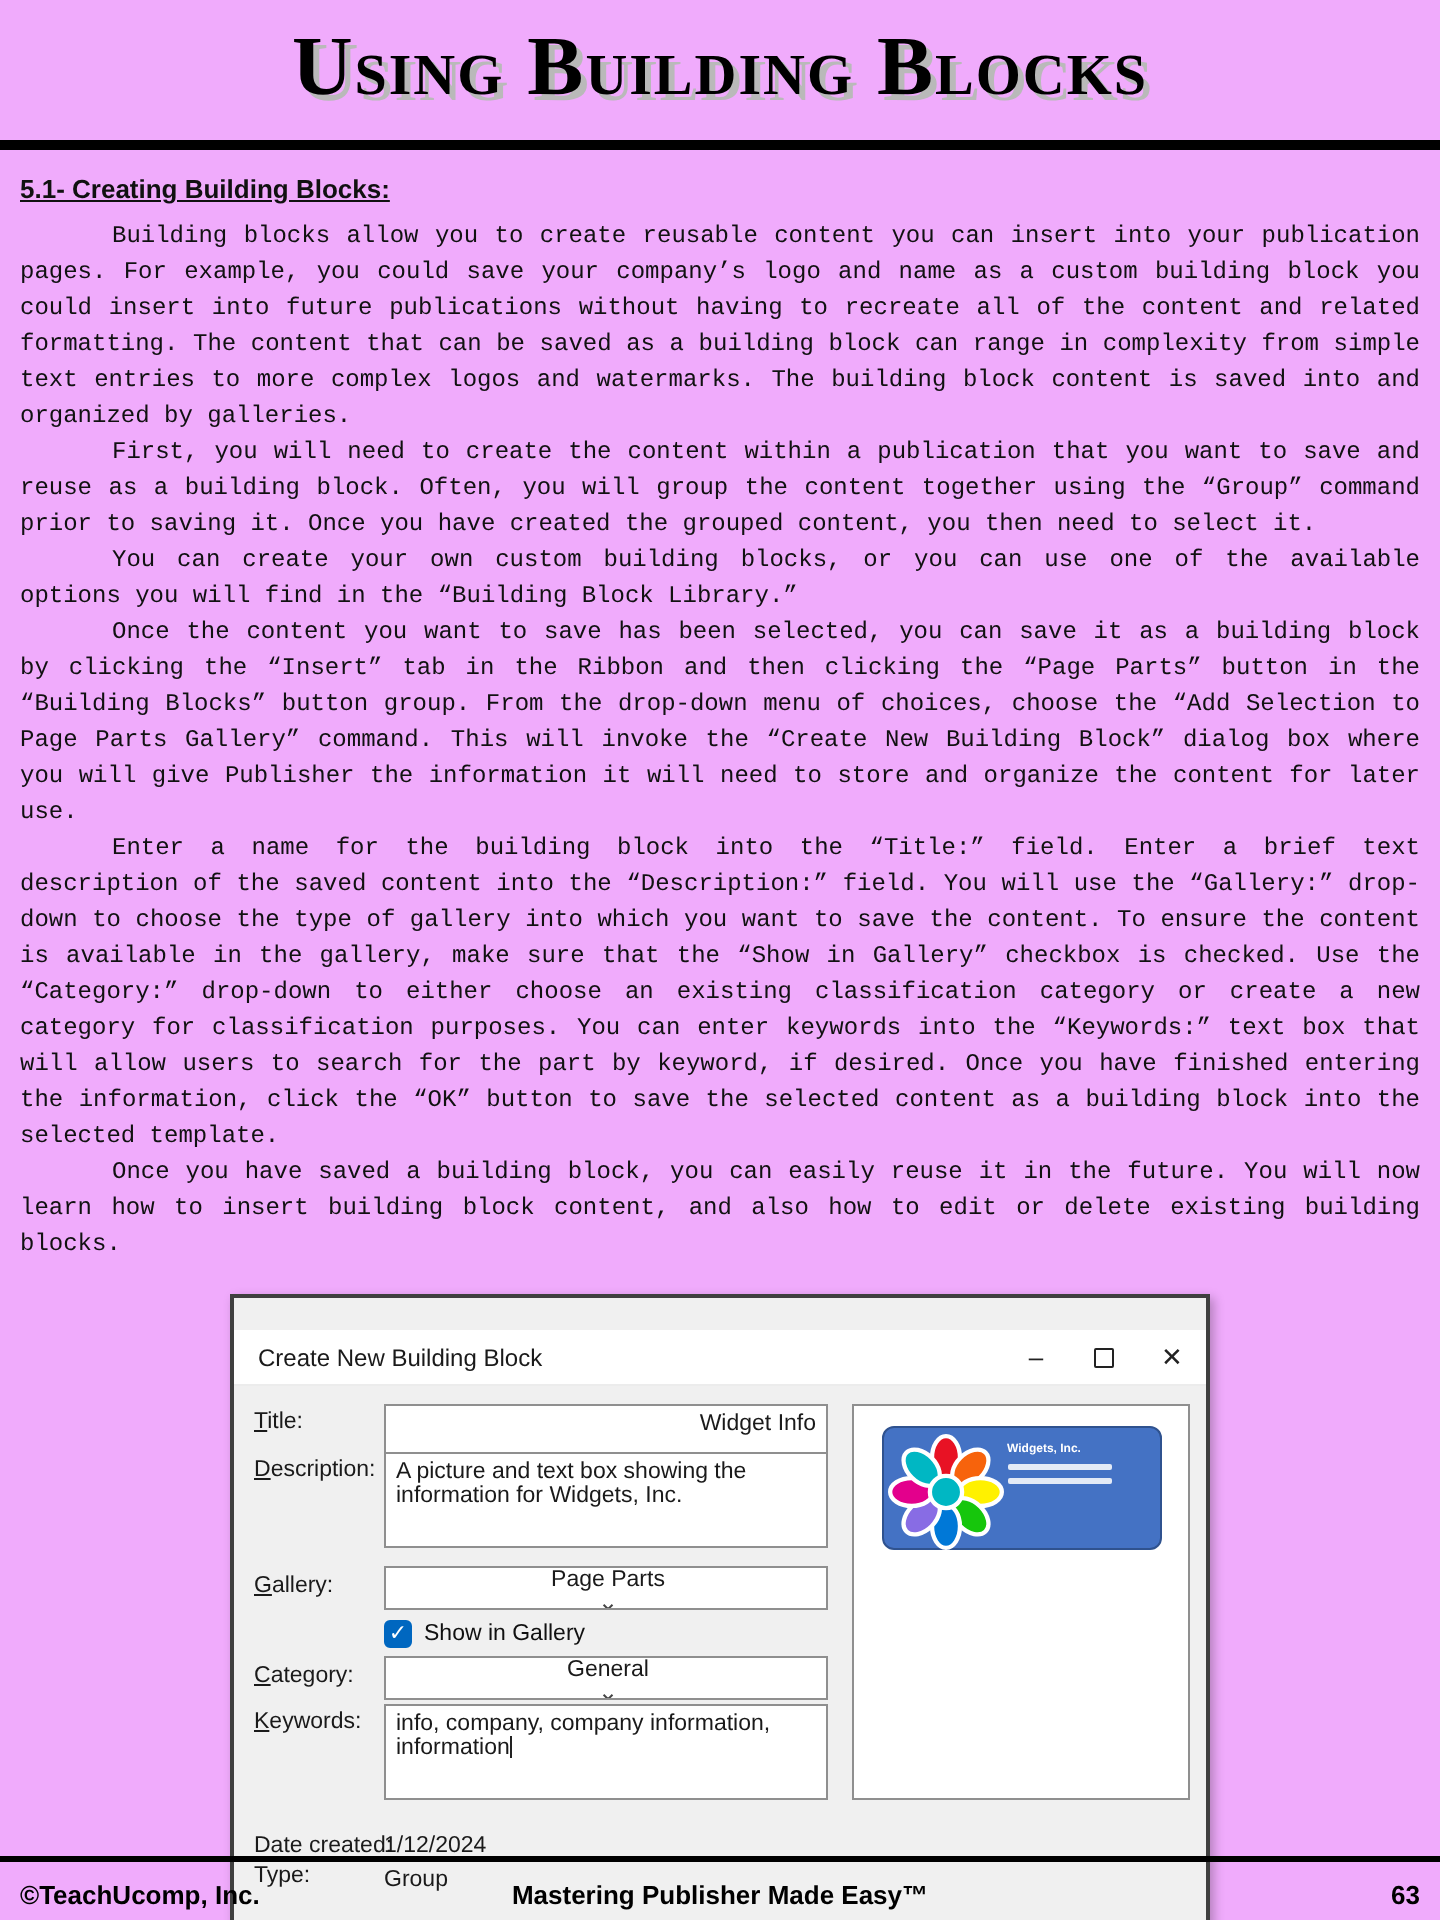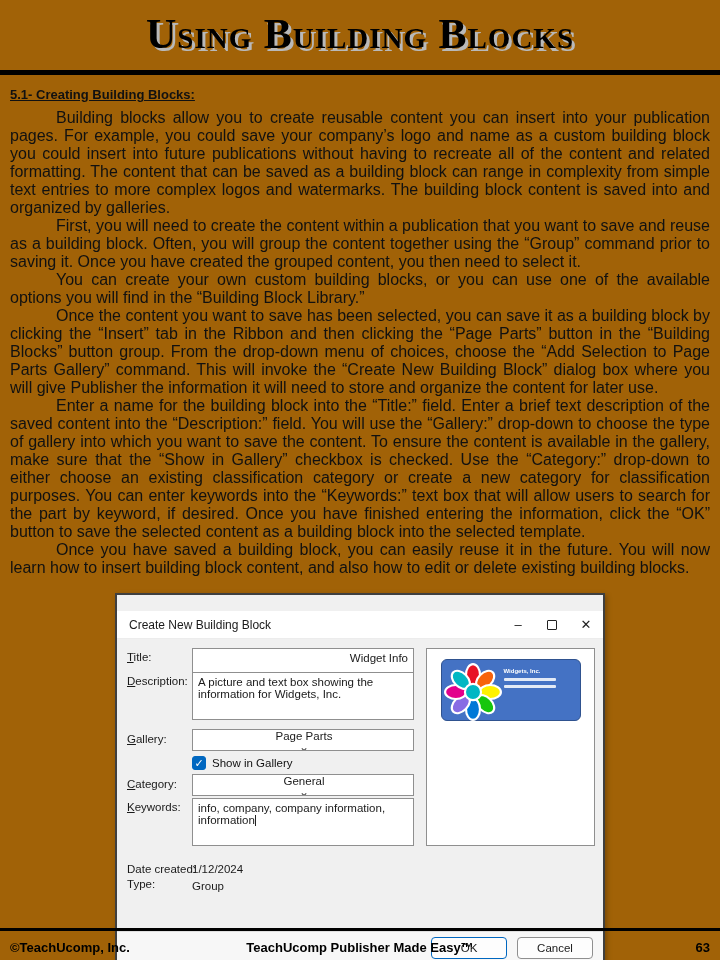--- a/index.html
+++ b/index.html
@@ -2,21 +2,21 @@
 <html><head>
 <meta charset="utf-8">
 <style>
   * { box-sizing: border-box; margin: 0; padding: 0; }
   html, body { background: #fff; }
   .page {
     position: relative;
     width: 720px;
     height: 960px;
     margin: 0 auto;
-    background: #a16207;
+    background: #f0abfc;
     font-family: "Liberation Sans", sans-serif;
     color: #111;
     overflow: hidden;
   }
   
   .doc-title {
     margin: 10px 0 12px 0;
     text-align: center;
     font-family: "Liberation Serif", serif;
     font-variant: small-caps;
@@ -29,24 +29,25 @@
   .rule-top { width: 720px; height: 5px; background: #000; }
   
   .content { padding: 12px 10px 0 10px; }
   .section-heading {
     font-size: 13px;
     font-weight: bold;
     text-decoration: underline;
     margin-bottom: 7px;
   }
   .paragraphs p {
-    font-size: 16px;
+    font-size: 12px;
     line-height: 18px;
     text-align: justify;
     text-indent: 46px;
+    font-family: Liberation Mono, monospace;
   }
   
   .dialog-wrap { display: flex; justify-content: center; margin-top: 16px; }
   .dialog {
     width: 490px;
     background: #f0f0f0;
     border: 2px solid #3f3f3f;
     box-shadow: 2px 2px 5px rgba(0,0,0,0.25);
     font-size: 11.5px;
   }
@@ -223,17 +224,17 @@
         <div class="dlg-btn default">OK</div>
         <div class="dlg-btn">Cancel</div>
       </div>
 
     </div>
   </div>
 
   <div class="rule-bottom"></div>
   <div class="page-footer">
     <span class="pf-left">©TeachUcomp, Inc.</span>
-    <span class="pf-center">TeachUcomp Publisher Made Easy™</span>
+    <span class="pf-center">Mastering Publisher Made Easy™</span>
     <span class="pf-right">63</span>
   </div>
 
 </div>
 
 </body></html>

